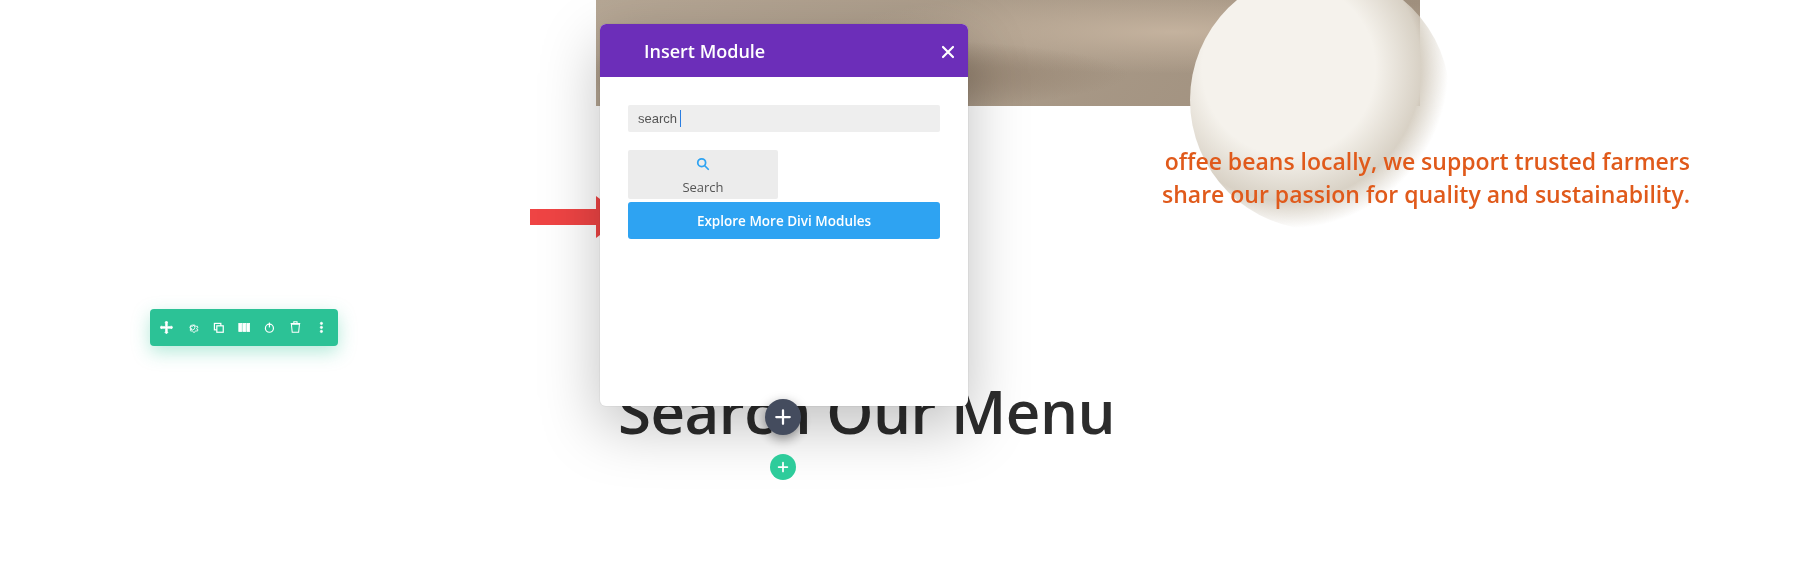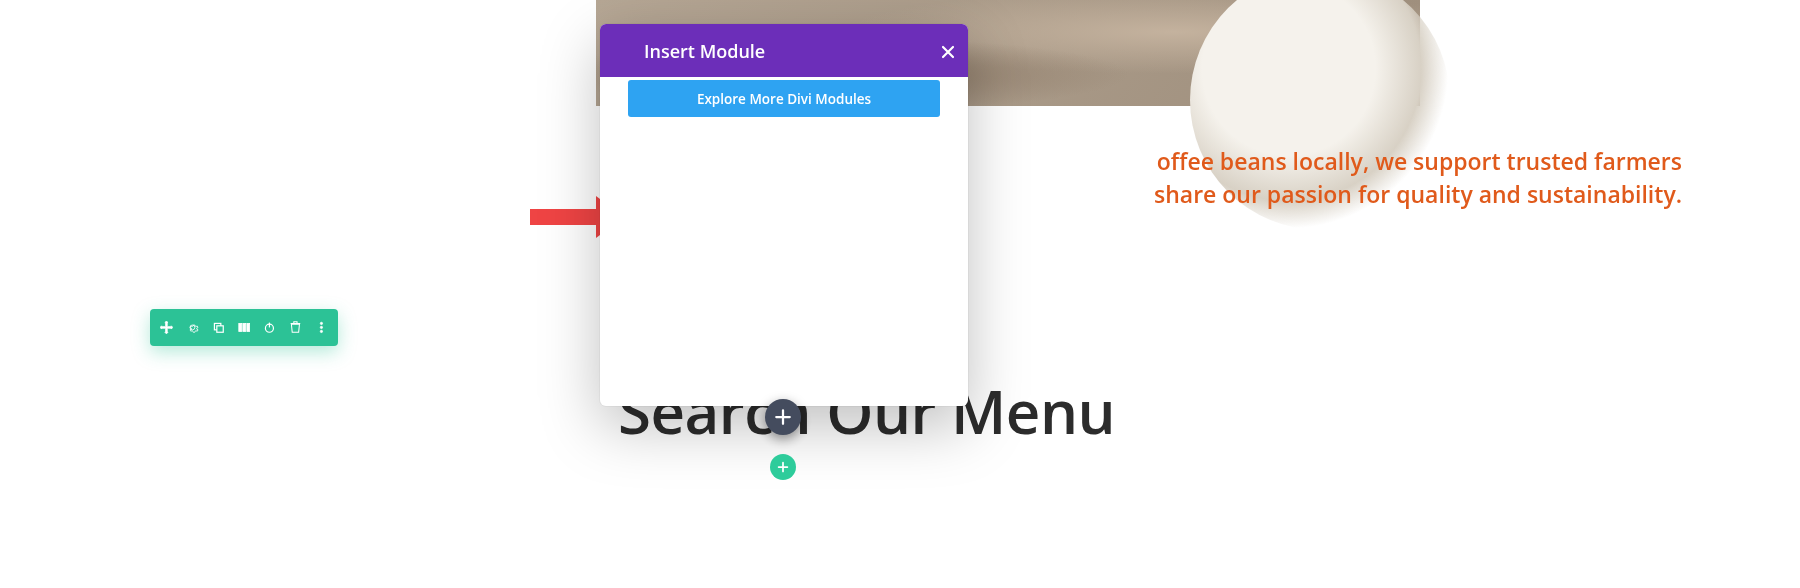--- a/index.html
+++ b/index.html
@@ -37,21 +37,21 @@
     width:260px;
     height:260px;
     background: radial-gradient(circle at 38% 38%, #f5f2ec 0 38%, #d8d1c5 58%, transparent 70%);
     border-radius:50%;
   }
 
   .bg-text {
     position: absolute;
     left: 968px;
     top: 145px;
-    right: 8px;
+    right: 0;
     text-align: right;
     padding-right: 110px;
     color: #e05a1b;
     font-weight: 600;
     font-size: 23px;
     line-height: 1.45;
   }
   .bg-text .line { display:block; }
 
   .page-heading {
@@ -276,20 +276,35 @@
 
 <div class="modal">
   <div class="modal-header">
     <span>Insert Module</span>
     <span class="close-btn">
       <svg viewBox="0 0 16 16" width="16" height="16">
           <path d="M3 3l10 10M13 3L3 13" stroke="#fff" stroke-width="2.2" fill="none" stroke-linecap="round"></path>
         </svg>
     </span>
   </div>
+  <div class="modal-body">
+    <div class="search-wrap">
+      <input class="search-input" value="search" style="">
+      <span class="caret"></span>
+    </div>
+    <div class="module-card">
+      <span>
+        <svg viewBox="0 0 16 16">
+            <circle cx="6.5" cy="6.5" r="4.5" fill="none" stroke="#2ea3f2" stroke-width="2"></circle>
+            <line x1="10" y1="10" x2="14" y2="14" stroke="#2ea3f2" stroke-width="2" stroke-linecap="round"></line>
+          </svg>
+      </span>
+      <span class="label">Search</span>
+    </div>
+  </div>
   <div class="explore-btn">Explore More Divi Modules</div>
 </div>
 
 <div class="add-circle gray">
   <svg viewBox="0 0 16 16" width="18" height="18">
       <path d="M8 2v12M2 8h12" stroke="#fff" stroke-width="2" stroke-linecap="round"></path>
     </svg>
 </div>
 <div class="add-circle teal">
   <svg viewBox="0 0 16 16" width="14" height="14">

